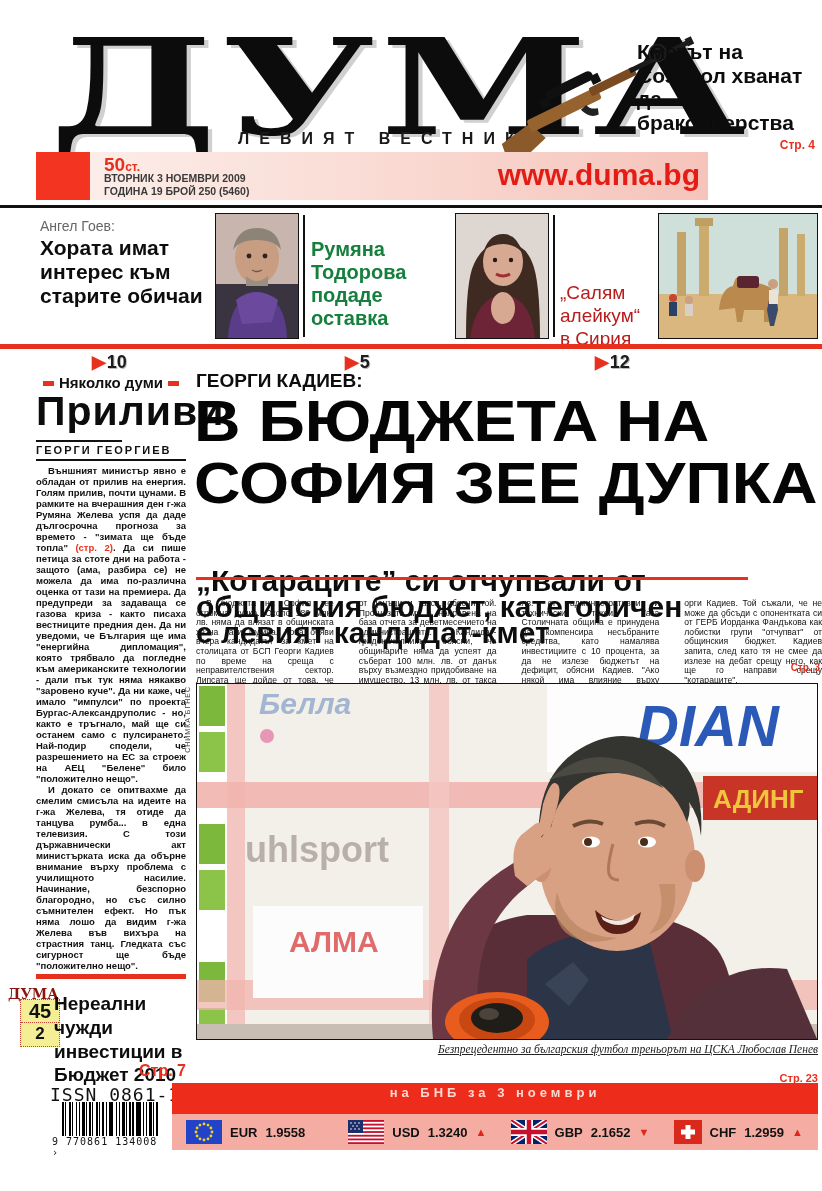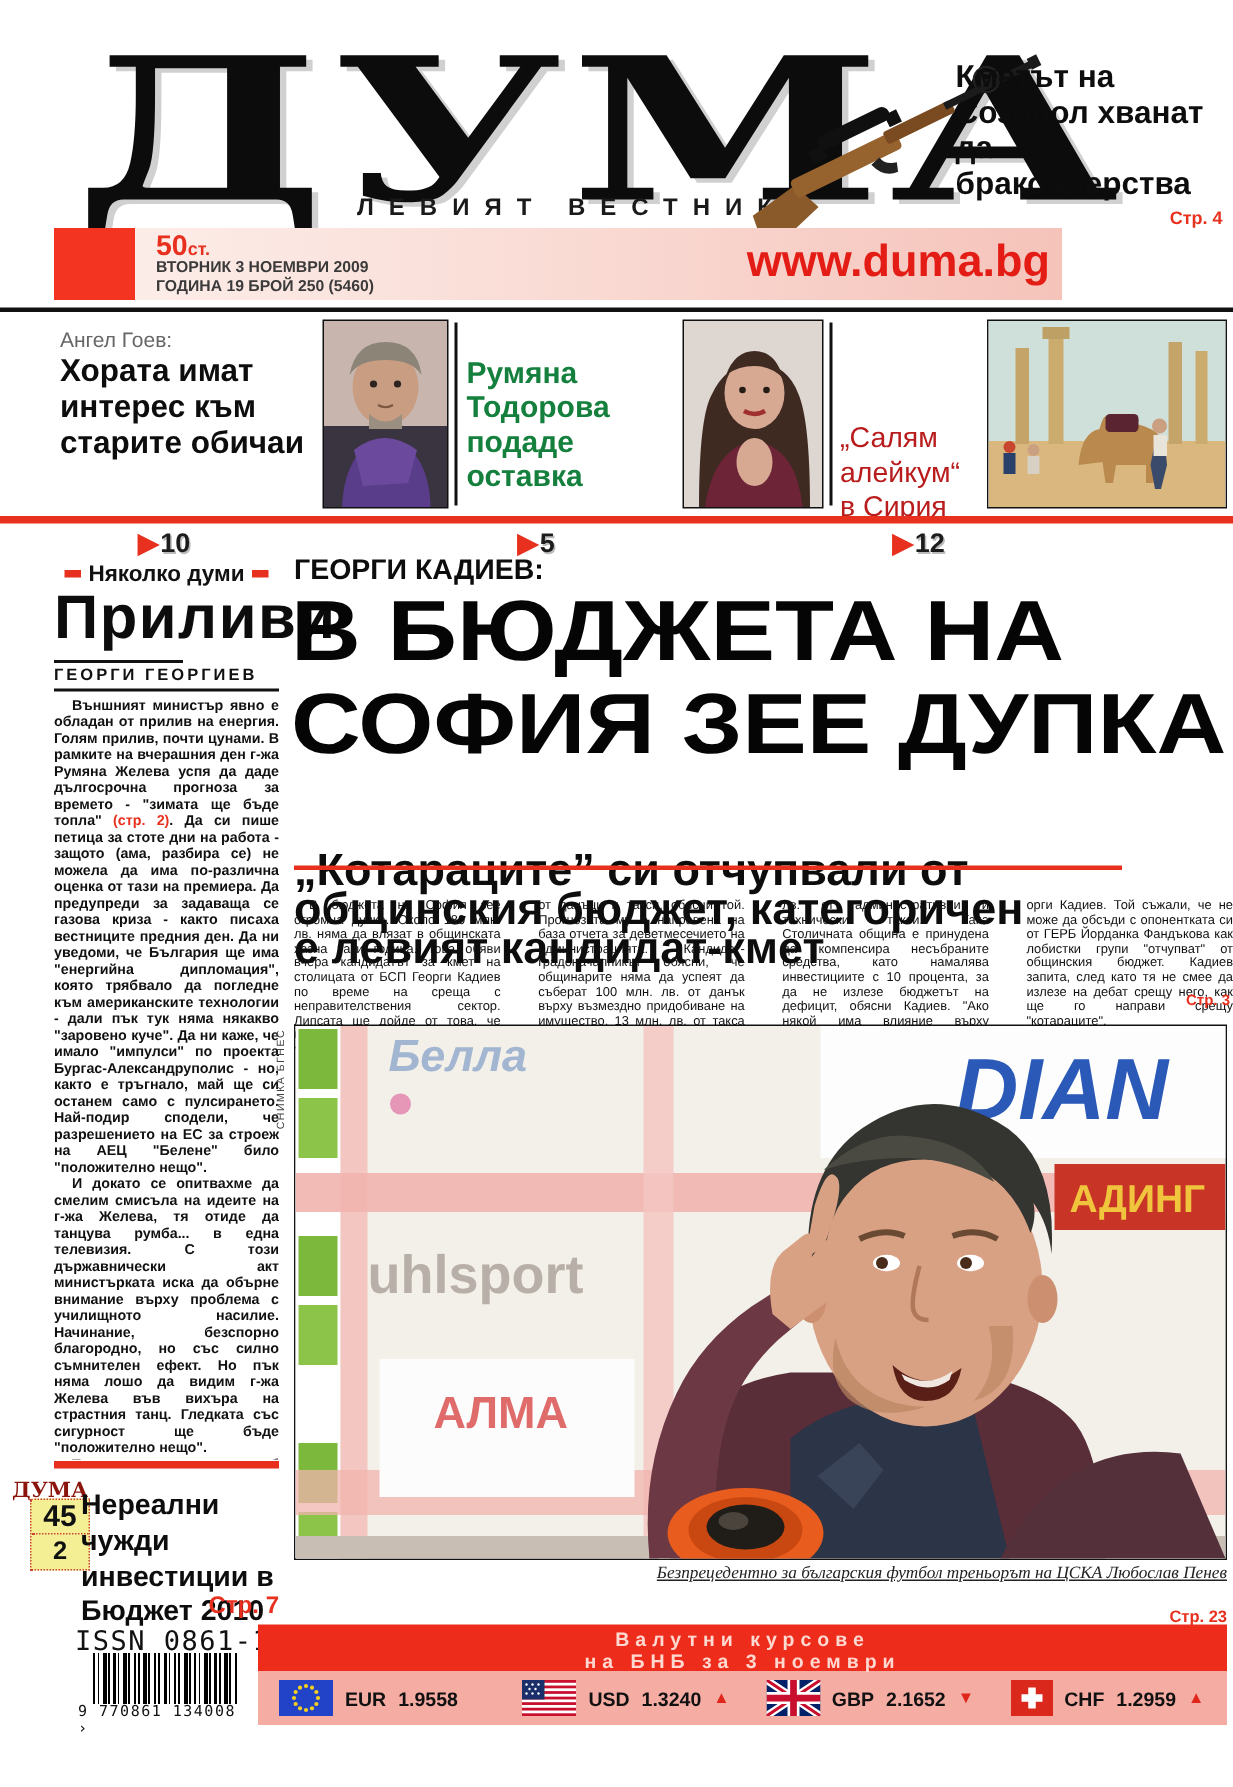--- a/index.html
+++ b/index.html
@@ -302,21 +302,20 @@
     <div class="b2">2</div>
   </div>
   <div class="abs bl-head">Нереални чужди инвестиции в Бюджет 2010</div>
   <div class="abs bl-page">Стр. 7</div>
   <div class="abs issn">ISSN 0861-1343</div>
   <div class="abs barcode"></div>
   <div class="abs barcode-num"><span>9 770861 134008</span> <span>›</span></div>
 
   <div class="abs fx">
     <div class="fx-head">
-      <div>Валутни курсове</div>
       <div>на БНБ за 3 ноември</div>
     </div>
     <div class="fx-row">
       <div class="fx-item">
         <svg width="36" height="24" viewBox="0 0 36 24">
             <rect width="36" height="24" fill="#2242c8"></rect>
             <g fill="#f5d020">
               <circle cx="26" cy="12" r="1.4"></circle>
               <circle cx="24.9" cy="16" r="1.4"></circle>
               <circle cx="22" cy="18.9" r="1.4"></circle>

